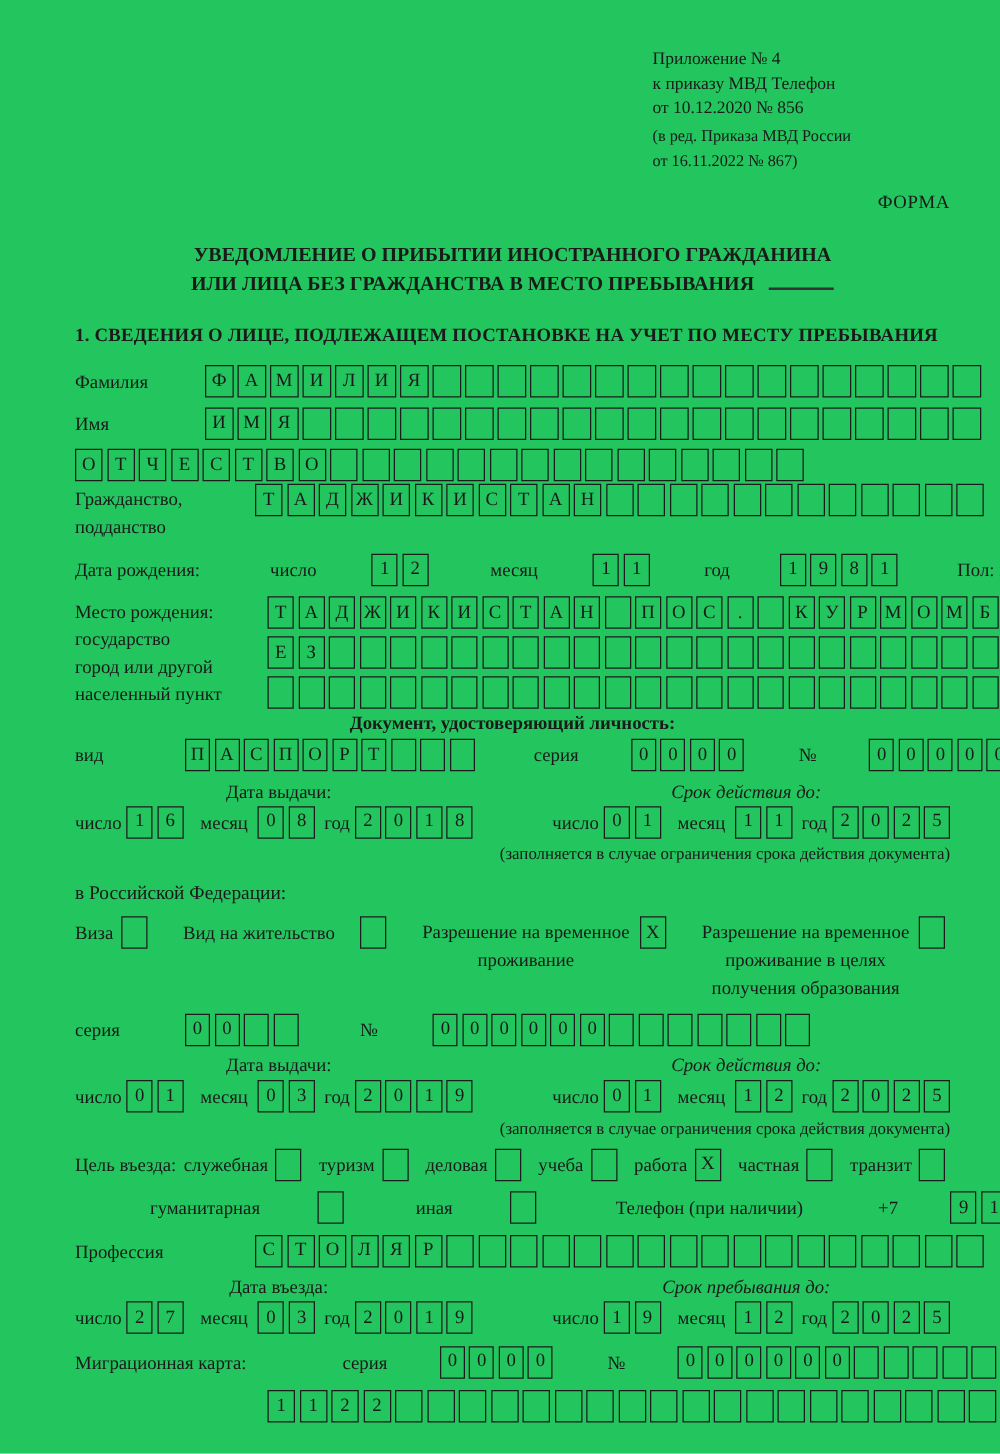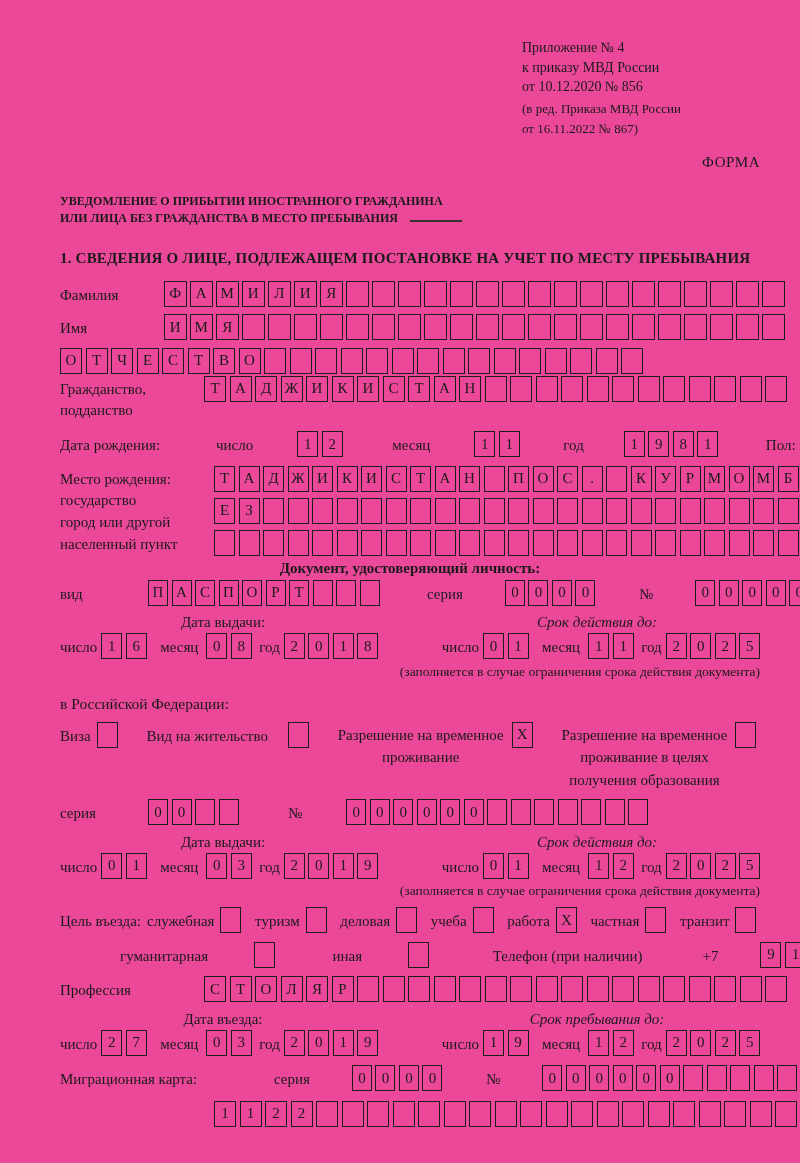--- a/index.html
+++ b/index.html
@@ -1,25 +1,25 @@
 <!DOCTYPE html>
 <html><head>
 <meta charset="utf-8">
 <style>
   * { box-sizing: border-box; margin: 0; padding: 0; }
   html,body { background:#fff; }
   .page {
-    width: 800px; height: 1163px; background: #ec4899; color: #1a1a1a;
+    width: 800px; height: 1163px; background: #22c55e; color: #1a1a1a;
     font-family: "Liberation Serif", serif; font-size: 15px;
     padding: 38px 40px 10px 60px; overflow: hidden; position: relative;
   }
   .hdr { margin-left: 462px; font-size: 14px; line-height: 1.4; }
   .hdr .sub { font-size: 13px; line-height: 1.35; margin-top: 3px; }
   .forma { text-align: right; font-weight: normal; font-size: 15px; margin-top: 16px; letter-spacing: .5px; }
-  .title { font-weight: bold; font-size: 12px; margin-top: 22px; line-height: 1.45; }
+  .title { text-align: center; font-weight: bold; font-size: 16px; margin-top: 22px; line-height: 1.45; }
   .uline { display: inline-block; width: 52px; border-bottom: 2px solid #333; margin-left: 12px; }
   .sect { font-weight: bold; font-size: 15px; margin-top: 22px; letter-spacing: .2px; }
   .row { display: flex; align-items: flex-start; margin-top: 5px; white-space: nowrap; gap: 36px; }
   .lbl { line-height: 1.9; flex: none; }
   .lblcol { flex: none; line-height: 1.45; padding-top: 3px; }
   .boxes { display: flex; flex-wrap: nowrap; flex: none; }
   .cbox {
     display: inline-flex; width: 21px; height: 26px; flex: none;
     border: 1.6px solid #1c1c1c; margin-right: 3.5px;
     align-items: center; justify-content: center; font-size: 15px;
@@ -44,21 +44,21 @@
   .optblock { text-align: center; line-height: 1.5; padding-top: 2px; margin-right: 8px; }
   .docpara { margin-top: 10px; line-height: 1.75; font-size: 15.5px; }
 </style>
 </head>
 <body>
 
 <div class="page">
 
   <div class="hdr">
     <div>Приложение № 4</div>
-    <div>к приказу МВД России</div>
+    <div>к приказу МВД Телефон</div>
     <div>от 10.12.2020 № 856</div>
     <div class="sub">(в ред. Приказа МВД России</div>
     <div class="sub">от 16.11.2022 № 867)</div>
   </div>
 
   <div class="forma">ФОРМА</div>
 
   <div class="title">
     <div>УВЕДОМЛЕНИЕ О ПРИБЫТИИ ИНОСТРАННОГО ГРАЖДАНИНА</div>
     <div><span>ИЛИ ЛИЦА БЕЗ ГРАЖДАНСТВА В МЕСТО ПРЕБЫВАНИЯ</span><span class="uline"></span></div>

